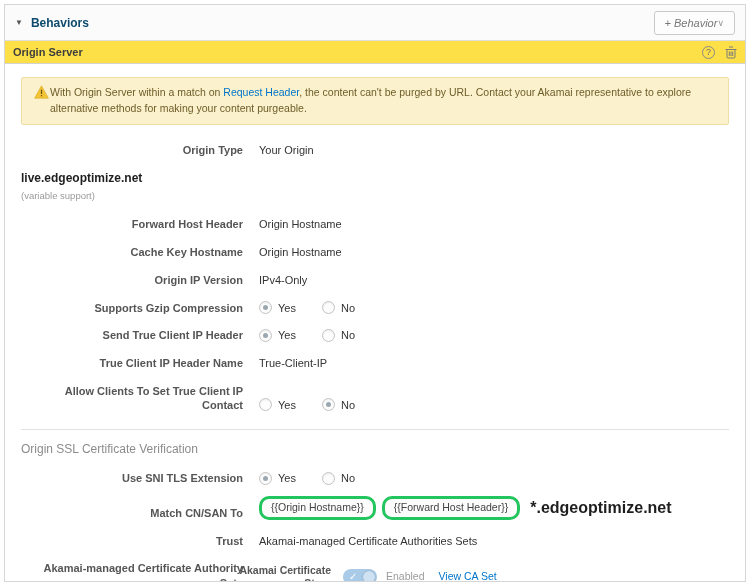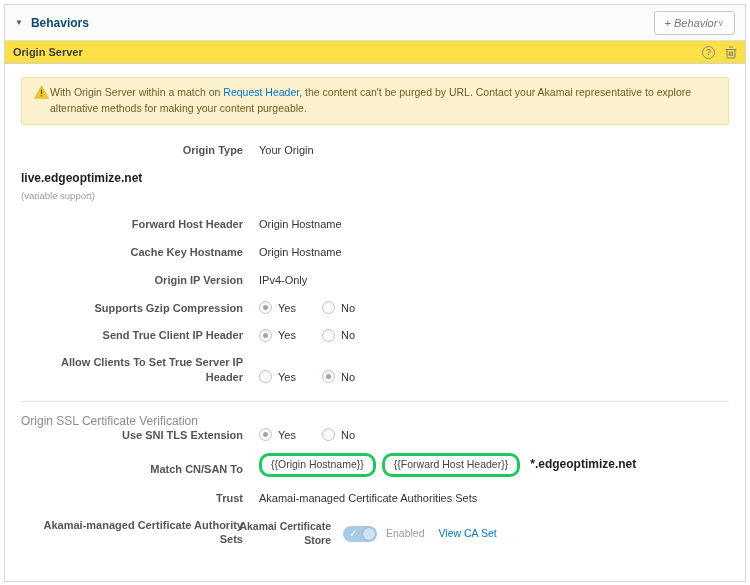--- a/index.html
+++ b/index.html
@@ -39,26 +39,26 @@
 
   
   .radio-group { display:flex; align-items:center; margin-top:-1px; }
   .radio { display:inline-flex; align-items:center; gap:6px; margin-right:26px; cursor:pointer; }
   .radio-circle { width:13px; height:13px; border:1px solid #c3c3c3; border-radius:50%; background:#fdfdfd; box-shadow:inset 0 1px 2px rgba(0,0,0,0.07); position:relative; flex-shrink:0; }
   .radio-circle.checked::after { content:""; position:absolute; left:3px; top:3px; right:3px; bottom:3px; border-radius:50%; background:#9aa7b1; }
   .radio-label { font-size:11px; color:#333; }
 
   
   .subsection-divider { border-top:1px solid #e2e2e2; margin:17px 0 12px 0; }
-  .subsection-title { font-size:12px; color:#8c8c8c; }
+  .subsection-title { font-size:12px; color:#8c8c8c; margin-bottom:15px; }
 
   
   .pill { display:inline-block; border:3px solid #22c55e; border-radius:10px; padding:2px 9px; font-size:10.5px; color:#444; background:#fcfcfc; margin-right:6px; }
   .pill-row { display:flex; align-items:center; margin-top:-3px; }
-  .pill-extra { font-size:12px; font-weight:bold; color:#1e1e1e; margin-left:4px; }
+  .pill-extra { font-size:16px; font-weight:bold; color:#1e1e1e; margin-left:4px; }
 
   
   .toggle { width:34px; height:16px; border-radius:9px; background:#a9cbe8; position:relative; display:inline-block; cursor:pointer; flex-shrink:0; }
   .toggle::before { content:"\2713"; position:absolute; left:6px; top:1px; color:#ffffff; font-size:10px; }
   .toggle .knob { position:absolute; right:2px; top:2px; width:12px; height:12px; border-radius:50%; background:#cfe2f3; box-shadow:0 0 2px rgba(0,0,0,0.25); }
 
   
   .ca-rows { margin-left:-40px; }
   .ca-row { display:flex; align-items:center; margin-bottom:15px; }
   .ca-row:last-child { margin-bottom:0; }
@@ -164,23 +164,27 @@
               <span class="radio-circle checked"></span>
               <span class="radio-label">Yes</span>
             </span>
           <span class="radio">
               <span class="radio-circle"></span>
               <span class="radio-label">No</span>
             </span>
         </div>
       </div>
 
-
-      <div class="row">
-        <div class="row-label">Allow Clients To Set True Server IP Header</div>
+      <div class="row">
+        <div class="row-label">True Client IP Header Name</div>
+        <div class="row-value">True-Client-IP</div>
+      </div>
+
+      <div class="row">
+        <div class="row-label">Allow Clients To Set True Client IP Contact</div>
         <div class="row-value radio-group">
           <span class="radio">
               <span class="radio-circle"></span>
               <span class="radio-label">Yes</span>
             </span>
           <span class="radio">
               <span class="radio-circle checked"></span>
               <span class="radio-label">No</span>
             </span>
         </div>

